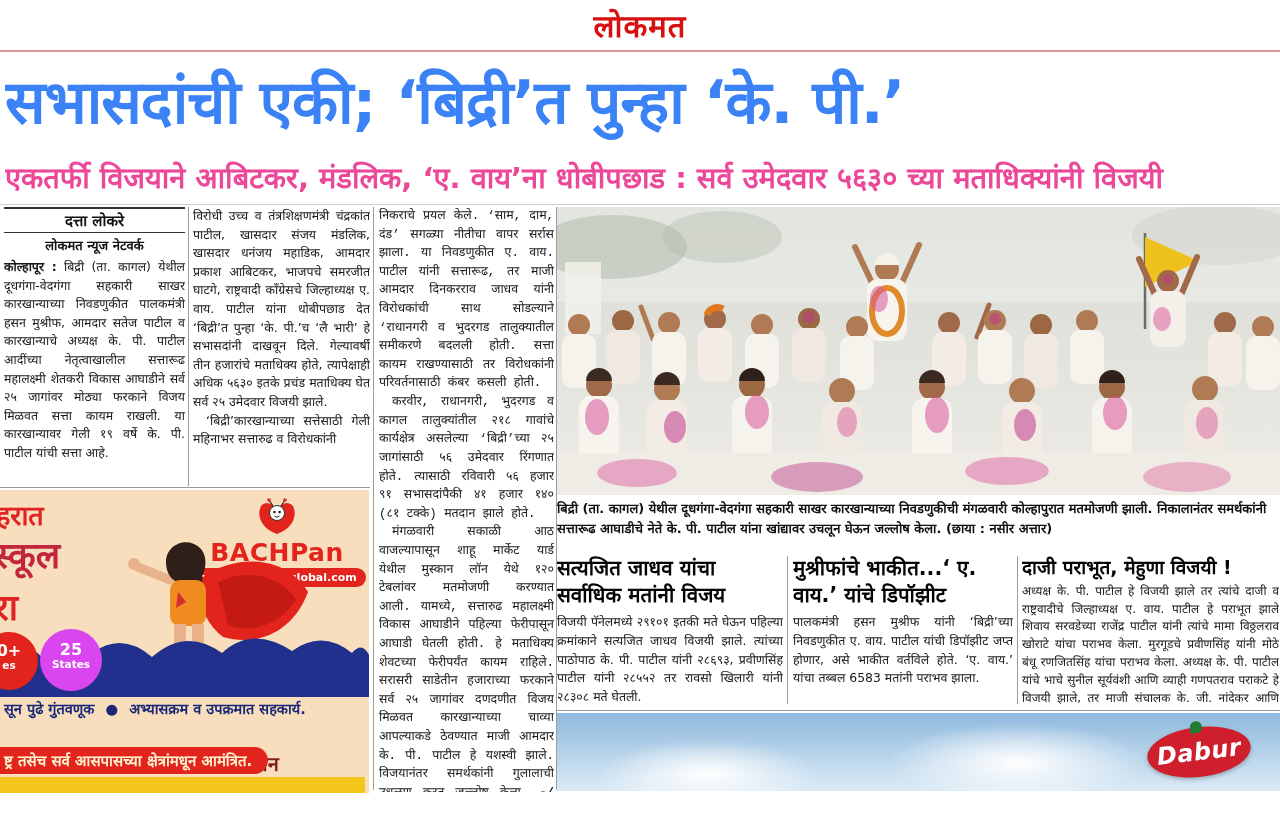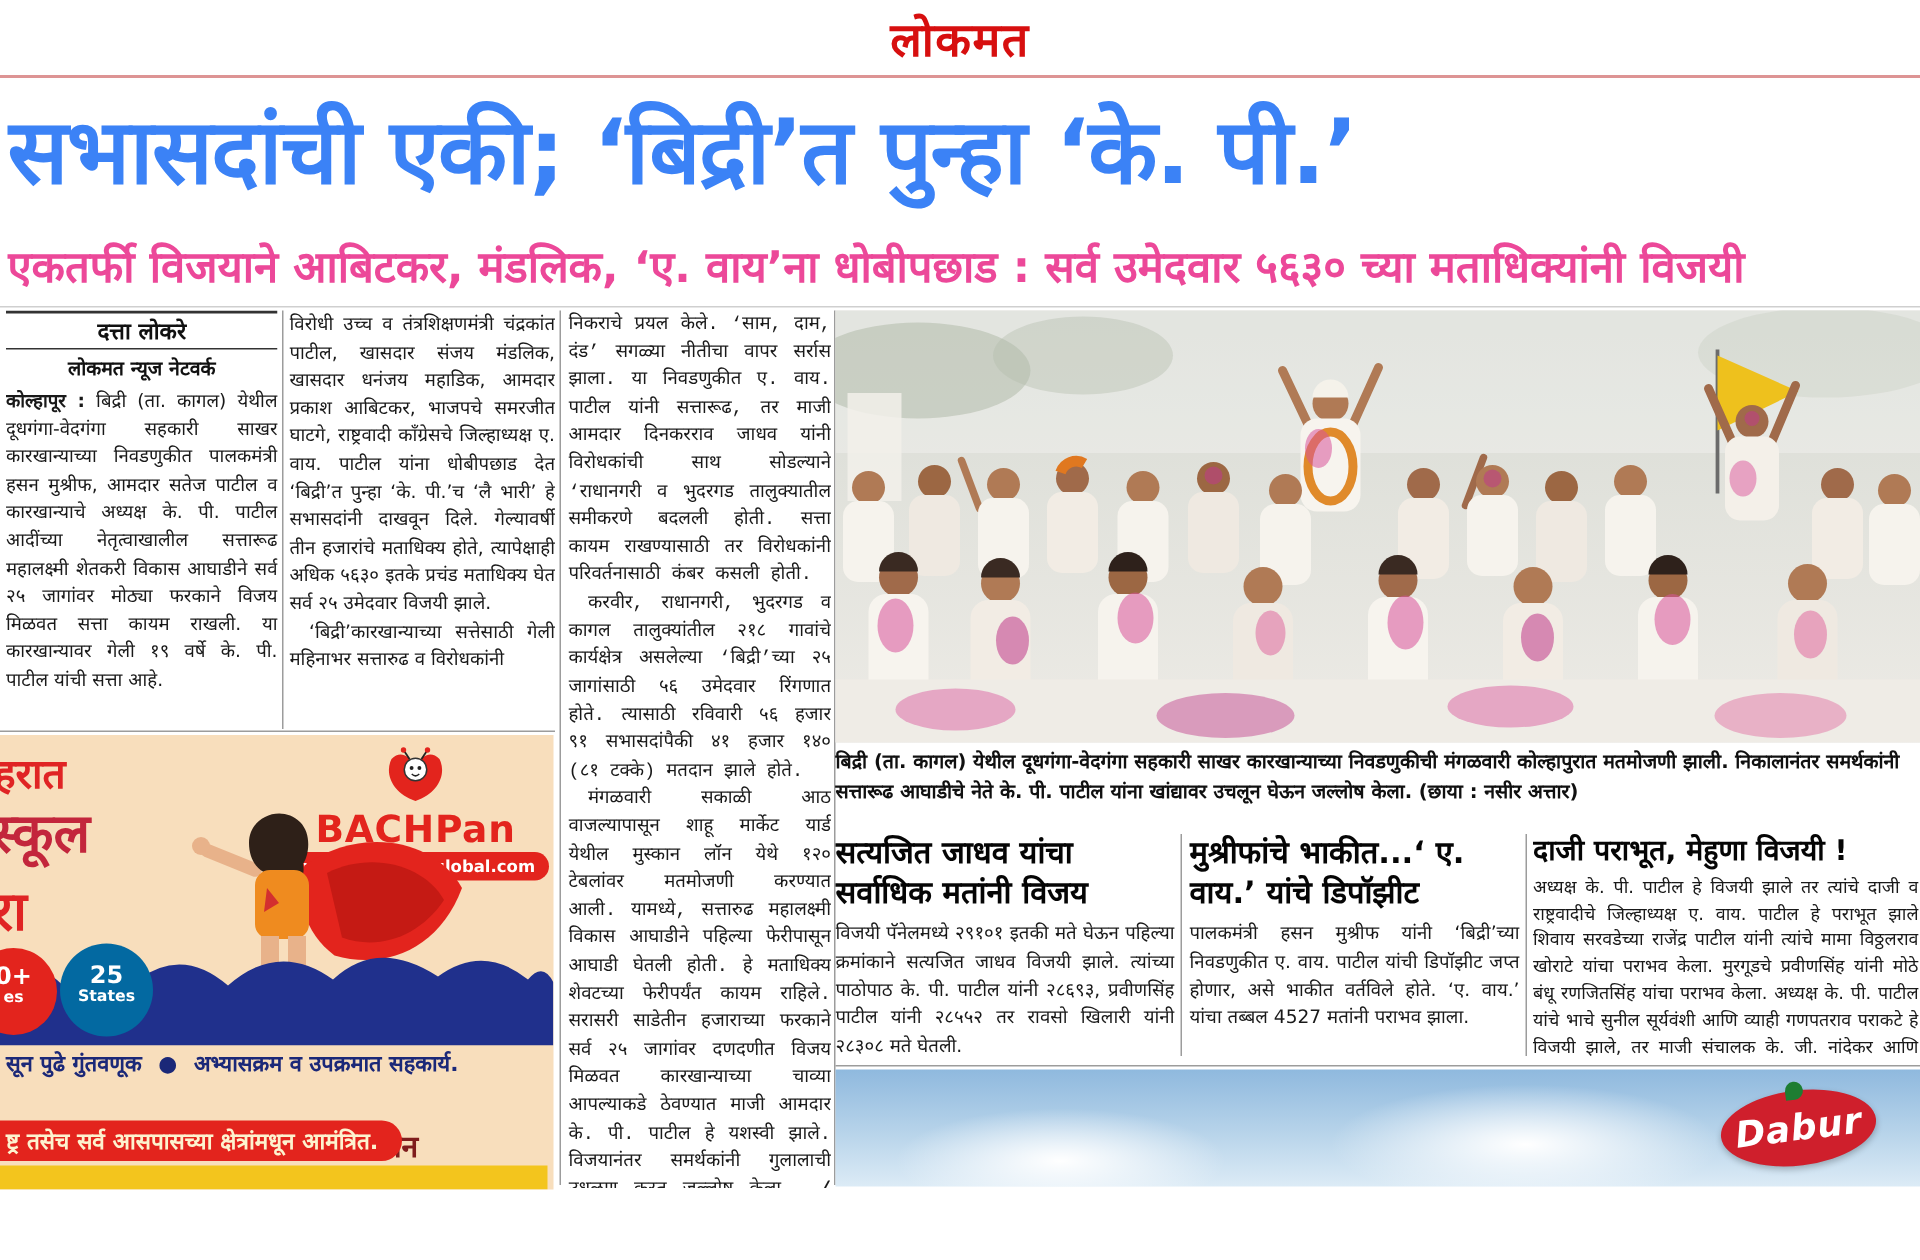--- a/index.html
+++ b/index.html
@@ -57,21 +57,21 @@
   .ll1{left:-4px;top:6px;font-size:27px;color:#e02424;}
   .ll2{left:-6px;top:40px;font-size:36px;color:#c3263c;}
   .ll3{left:-6px;top:92px;font-size:36px;color:#e02424;}
   .ad-logo{position:absolute;right:8px;top:8px;width:168px;text-align:center;}
   .ad-brand{font-size:25px;font-weight:800;color:#e3241d;letter-spacing:.5px;line-height:1;}
   .ad-site{display:inline-block;margin-top:3px;background:#e3241d;color:#fff;font-weight:700;
            font-size:11px;padding:3px 9px;border-radius:12px;}
   .cloud{position:absolute;left:0;top:135px;width:369px;height:72px;}
   .stat-circle{position:absolute;border-radius:50%;color:#fff;text-align:center;font-weight:800;}
   .stat1{left:-20px;top:142px;width:58px;height:58px;background:#e3241d;padding-top:10px;box-sizing:border-box;}
-  .stat2{left:40px;top:139px;width:62px;height:62px;background:#0369a1;padding-top:12px;box-sizing:border-box;}
+  .stat2{left:40px;top:139px;width:62px;height:62px;background:#d946ef;padding-top:12px;box-sizing:border-box;}
   .stat-v{font-size:16px;line-height:1.1;display:block;}
   .stat-l{font-size:10.5px;line-height:1.1;display:block;}
   .ad-points{position:absolute;left:4px;top:208px;width:362px;color:#1b2878;font-weight:800;font-size:14.5px;}
   .ad-point2{position:absolute;left:24px;top:232px;color:#7f1d1d;font-weight:800;font-size:20px;margin-top:28px;}
   .ad-pill{position:absolute;left:-12px;top:257px;background:#e3241d;color:#fdf3cf;font-weight:800;
            font-size:15px;padding:3px 16px 4px;border-radius:16px;}
   .ad-ybar{position:absolute;left:0;top:287px;width:365px;height:16px;background:#f3c51d;}
   
   .ad-dabur{left:557px;top:713px;width:723px;height:78px;overflow:hidden;
             background:linear-gradient(180deg,#8fb9de 0%,#b8d4ea 55%,#dcebf6 100%);}
@@ -243,21 +243,21 @@
   </div>
 
   <div class="abs caption">बिद्री (ता. कागल) येथील दूधगंगा-वेदगंगा सहकारी साखर कारखान्याच्या निवडणुकीची मंगळवारी कोल्हापुरात मतमोजणी झाली. निकालानंतर समर्थकांनी सत्तारूढ आघाडीचे नेते के. पी. पाटील यांना खांद्यावर उचलून घेऊन जल्लोष केला. (छाया : नसीर अत्तार)</div>
 
   <div class="abs sub-art artA">
     <h3 class="sub-title">सत्यजित जाधव यांचा सर्वाधिक मतांनी विजय</h3>
     <p class="sub-body">विजयी पॅनेलमध्ये २९१०१ इतकी मते घेऊन पहिल्या क्रमांकाने सत्यजित जाधव विजयी झाले. त्यांच्या पाठोपाठ के. पी. पाटील यांनी २८६९३, प्रवीणसिंह पाटील यांनी २८५५२ तर रावसो खिलारी यांनी २८३०८ मते घेतली.</p>
   </div>
   <div class="abs sub-art artB">
     <h3 class="sub-title">मुश्रीफांचे भाकीत...‘ ए. वाय.’ यांचे डिपॉझीट</h3>
-    <p class="sub-body">पालकमंत्री हसन मुश्रीफ यांनी ‘बिद्री’च्या निवडणुकीत ए. वाय. पाटील यांची डिपॉझीट जप्त होणार, असे भाकीत वर्तविले होते. ‘ए. वाय.’ यांचा तब्बल 4527 मतांनी पराभव झाला.</p>
+    <p class="sub-body">पालकमंत्री हसन मुश्रीफ यांनी ‘बिद्री’च्या निवडणुकीत ए. वाय. पाटील यांची डिपॉझीट जप्त होणार, असे भाकीत वर्तविले होते. ‘ए. वाय.’ यांचा तब्बल 6583 मतांनी पराभव झाला.</p>
   </div>
   <div class="abs sub-art artC">
     <h3 class="sub-title">दाजी पराभूत, मेहुणा विजयी !</h3>
     <p class="sub-body">अध्यक्ष के. पी. पाटील हे विजयी झाले तर त्यांचे दाजी व राष्ट्रवादीचे जिल्हाध्यक्ष ए. वाय. पाटील हे पराभूत झाले शिवाय सरवडेच्या राजेंद्र पाटील यांनी त्यांचे मामा विठ्ठलराव खोराटे यांचा पराभव केला. मुरगूडचे प्रवीणसिंह यांनी मोठे बंधू रणजितसिंह यांचा पराभव केला. अध्यक्ष के. पी. पाटील यांचे भाचे सुनील सूर्यवंशी आणि व्याही गणपतराव पराकटे हे विजयी झाले, तर माजी संचालक के. जी. नांदेकर आणि जयवंत पाटील हे सासरे व जावई दोघेही पराभूत झाले.</p>
   </div>
   <div class="abs vline va"></div>
   <div class="abs vline vb"></div>
   <div class="abs hline h-dabur"></div>
 
   <div class="abs ad-bachpan">

